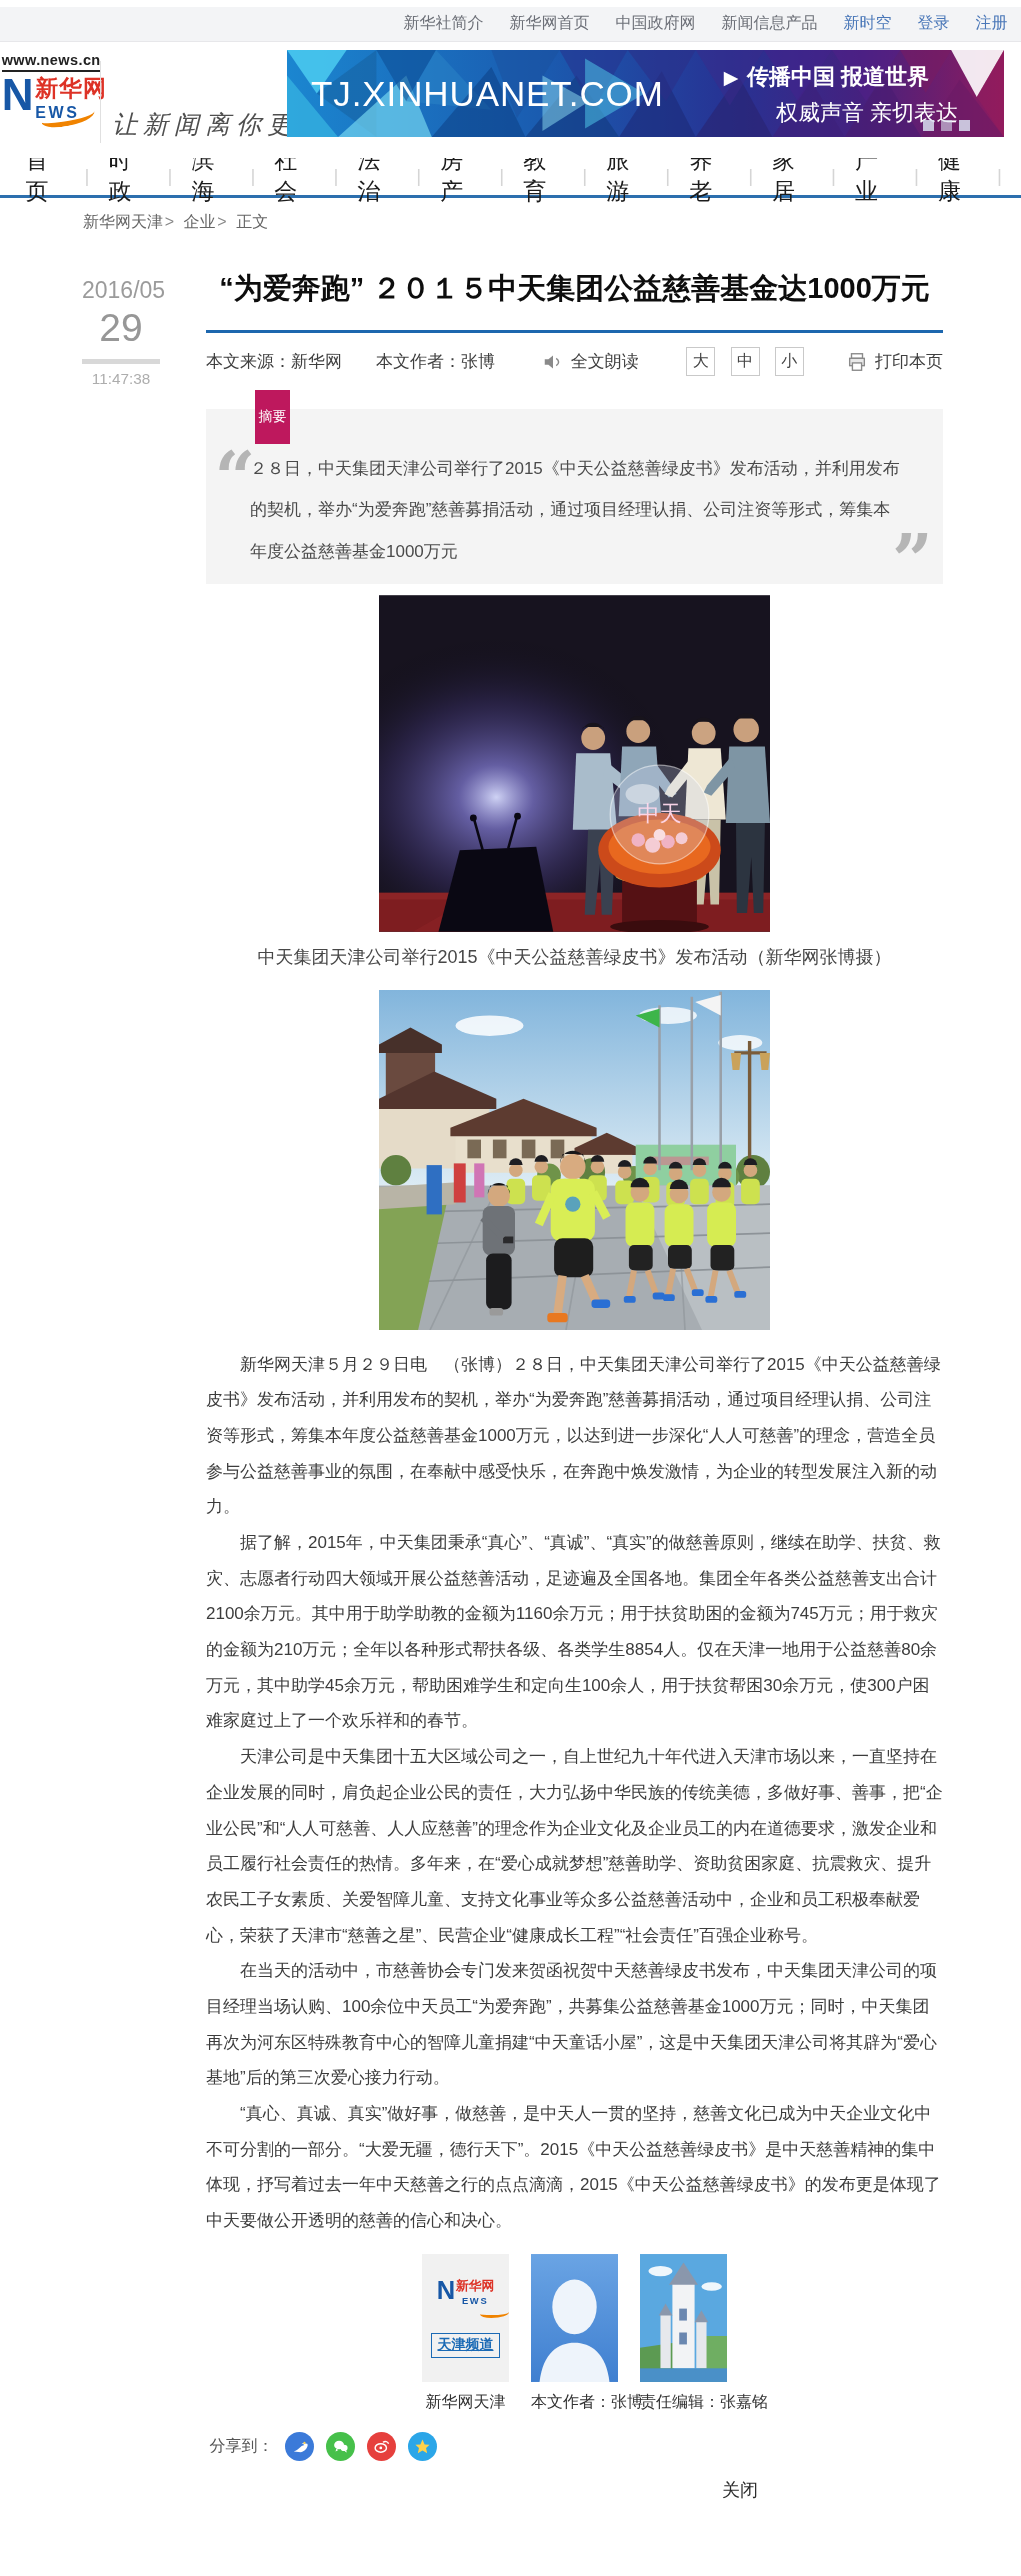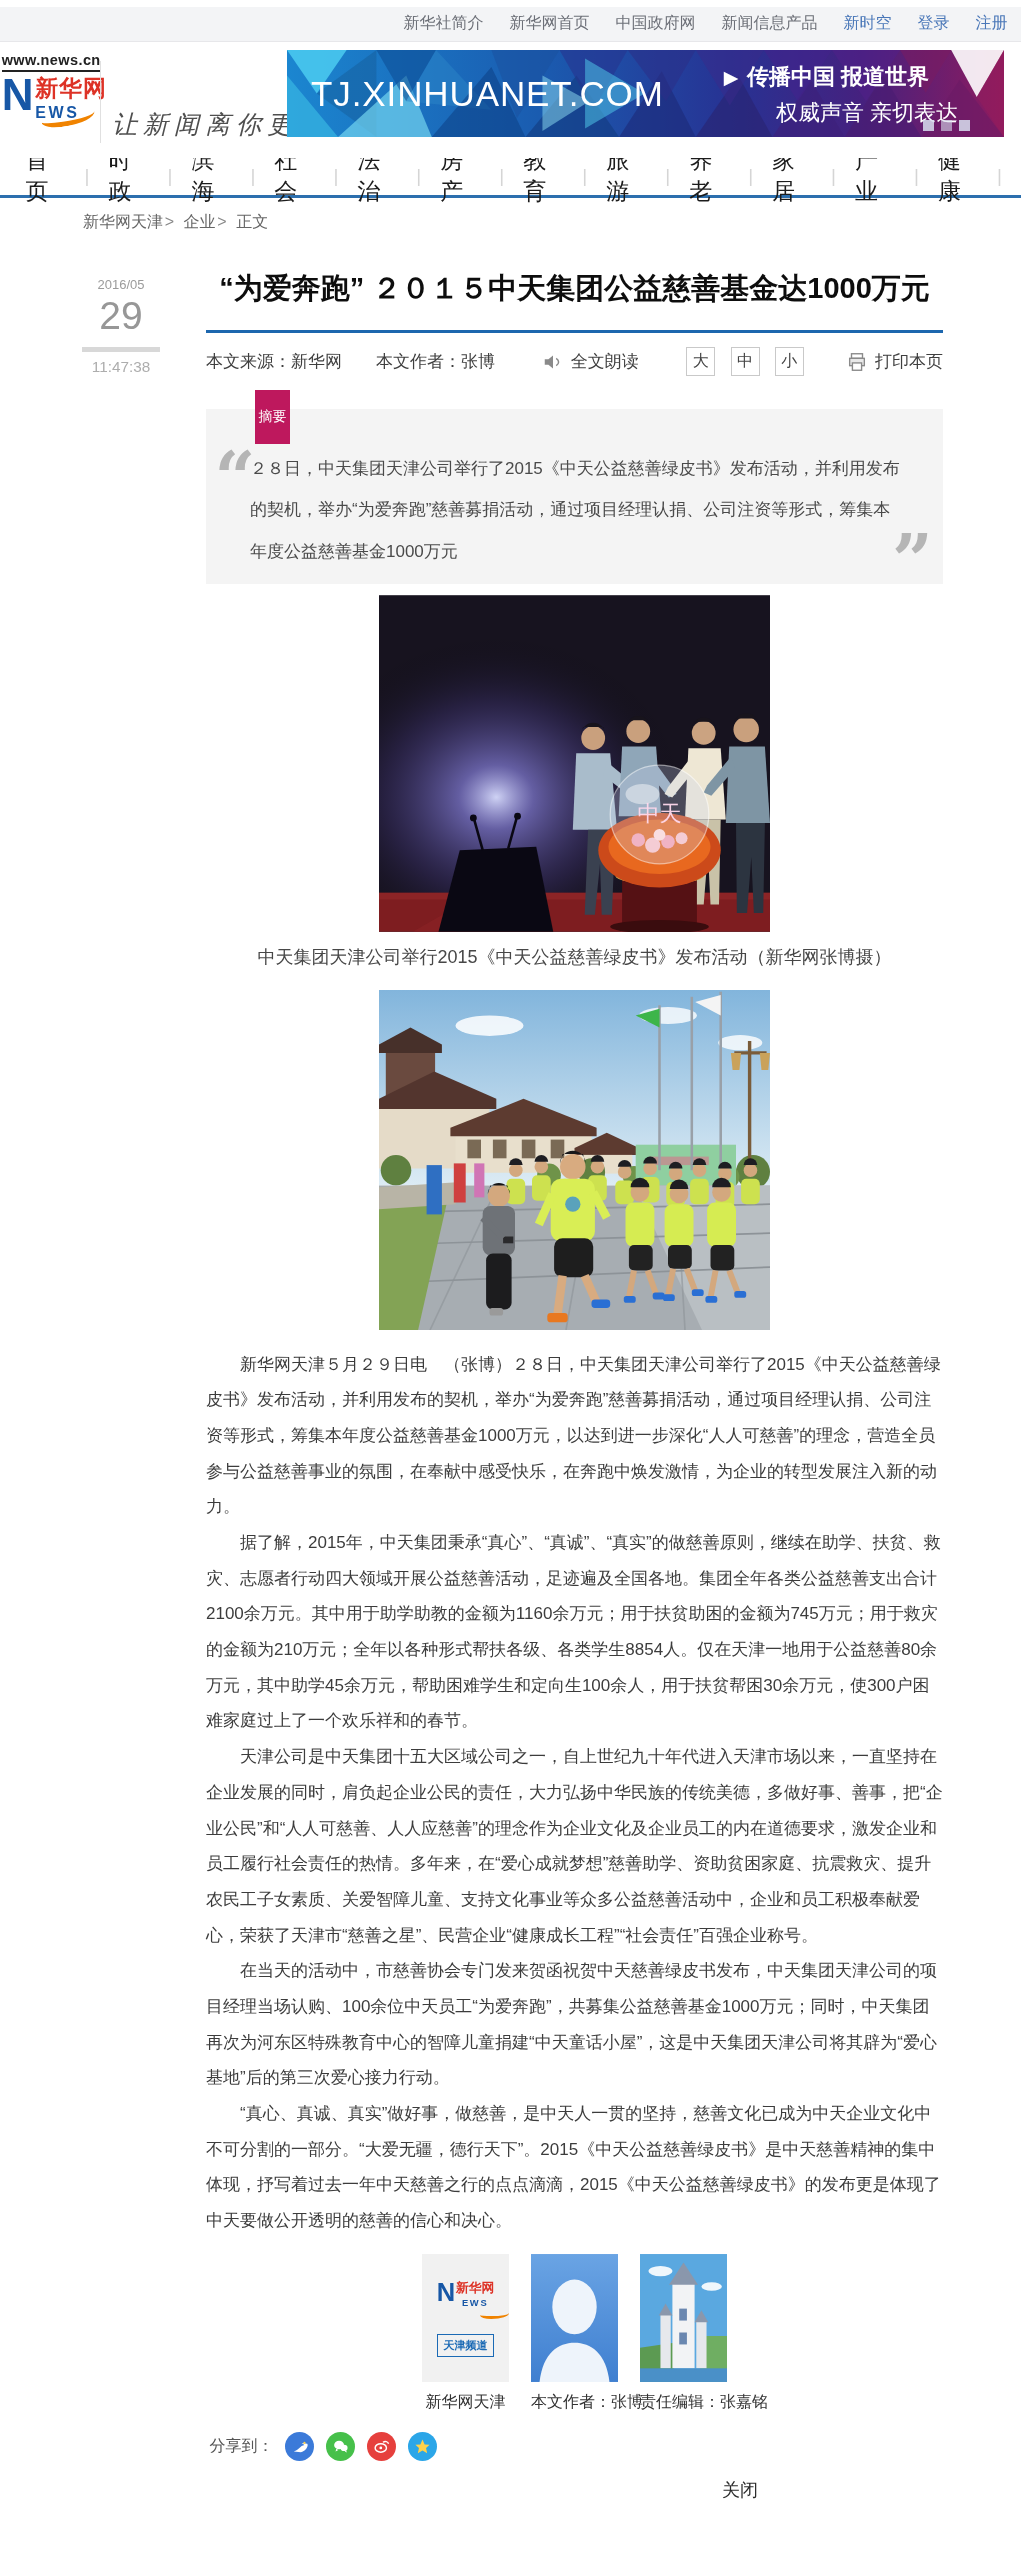--- a/index.html
+++ b/index.html
@@ -45,21 +45,21 @@
   .navline{height:3.4px;background:#2c6fae;}
 
   
   .breadcrumb{padding:13.6px 0 0 83px;font-size:16px;color:#666;}
   .breadcrumb a{color:#666;text-decoration:none;cursor:pointer;}
   .breadcrumb .bsep{padding:0 5.1px 0 1.7px;color:#888;}
 
   
   .article{width:737px;margin-left:206px;position:relative;}
   .dateblock{position:absolute;left:-124px;top:44px;width:78px;text-align:center;}
-  .dateblock .ym{font-size:13px;color:#9b9b9b;}
+  .dateblock .ym{font-size:23px;color:#9b9b9b;}
   .dateblock .day{font-size:39px;color:#979797;line-height:1.25;}
   .dateblock .bar{height:4.3px;background:#d8d8d8;margin:6.8px 0;}
   .dateblock .time{font-size:15.3px;color:#adadad;}
 
   h1.title{margin:0;padding-top:27px;font-size:29px;font-weight:bold;color:#0d0d0d;
            text-align:center;line-height:1.95;}
   .bluerule{height:3.4px;background:#1d67ae;margin-top:13.6px;}
 
   .metarow{display:flex;align-items:center;margin-top:10.2px;height:36px;font-size:17px;color:#3f3f3f;}
   .metarow .src{margin-right:34px;}
@@ -96,21 +96,21 @@
   .credit .img{width:87px;height:128px;overflow:hidden;position:relative;}
   .credit .cap{margin-top:10.2px;font-size:16px;color:#333;white-space:nowrap;}
   .minilogo{background:#f1f1f1;width:87px;height:128px;display:flex;flex-direction:column;
             align-items:center;justify-content:center;gap:6.8px;}
   .minilogo .row{display:flex;align-items:flex-start;}
   .minilogo .n{font-size:25.5px;font-weight:900;color:#1757a6;line-height:25.5px;}
   .minilogo .c2{display:flex;flex-direction:column;margin-left:0.9px;}
   .minilogo .cn{font-size:12.8px;font-weight:bold;color:#dd3226;}
   .minilogo .ews{font-size:9.4px;font-weight:900;color:#1757a6;letter-spacing:1.7px;}
   .minilogo .sw{width:29px;height:6.8px;border-bottom:3.4px solid #f08300;border-radius:0 0 70% 45%;margin-top:-5.1px;align-self:flex-end;}
-  .minilogo .tj{border:1.7px solid #1b6ab5;color:#1b6ab5;font-weight:bold;font-size:11px;padding:2.6px 5.1px;margin-top:8.5px;}
+  .minilogo .tj{border:1.7px solid #1b6ab5;color:#1b6ab5;font-weight:bold;font-size:14px;padding:2.6px 5.1px;margin-top:8.5px;text-decoration:underline;}
 
   
   .share{display:flex;align-items:center;gap:12px;margin-top:19px;padding-left:3.4px;}
   .share .lbl{font-size:16px;color:#555;}
   .sicon{width:29px;height:29px;border-radius:50%;display:flex;align-items:center;justify-content:center;cursor:pointer;}
 
   .closelink{display:inline-block;margin:17px 0 0 516px;font-size:18px;color:#2b2b2b;text-decoration:none;cursor:pointer;}
 </style>
 </head>
 <body>

